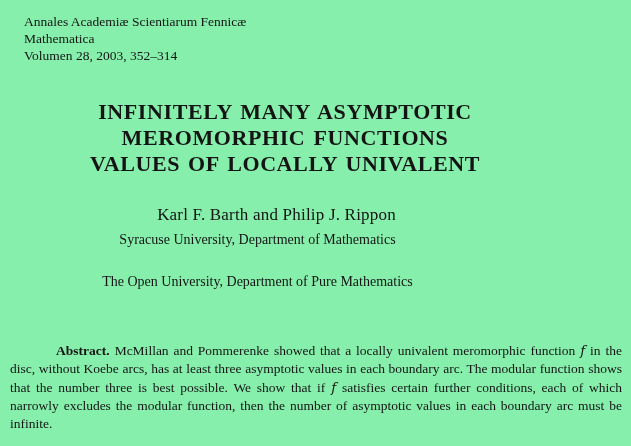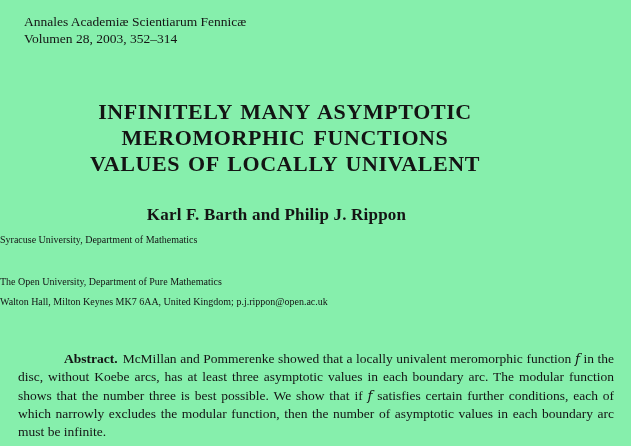--- a/index.html
+++ b/index.html
@@ -42,39 +42,40 @@
     letter-spacing: 0.6px;
     word-spacing: 2px;
   }
   .authors {
     position: absolute;
     top: 204px;
     left: 0;
     width: 553px;
     text-align: center;
     font-size: 17px;
-    font-weight: bold;
+    font-weight: normal;
     line-height: 22px;
     letter-spacing: 0.2px;
   }
   .affiliation {
     position: absolute;
     left: 0;
     width: 515px;
-    font-size: 10px;
+    text-align: center;
+    font-size: 14px;
     line-height: 20px;
   }
   .affiliation-1 { top: 230px; }
   .affiliation-2 { top: 272px; }
   .abstract {
     position: absolute;
     top: 341px;
     left: 10px;
     right: 9px;
-    margin: 8px;
+    margin: 0;
     font-size: 13.5px;
     line-height: 18px;
     text-align: justify;
     text-indent: 46px;
   }
   .abstract-label {
     font-weight: bold;
     margin-right: 5px;
   }
   .math-var {
@@ -82,35 +83,35 @@
     font-family: "DejaVu Serif", "Liberation Serif", serif;
   }
 </style>
 </head>
 <body>
 
 <div class="page">
 
   <header class="journal-header">
     <div>Annales Academiæ Scientiarum Fennicæ</div>
+    <div>Mathematica</div>
     <div>Volumen 28, 2003, 352–314</div>
   </header>
 
   <h1 class="paper-title">
     <span style="display:block">INFINITELY MANY ASYMPTOTIC</span>
     <span style="display:block">MEROMORPHIC FUNCTIONS</span>
     <span style="display:block">VALUES OF LOCALLY UNIVALENT</span>
   </h1>
 
   <div class="authors">Karl F. Barth and Philip J. Rippon</div>
 
   <div class="affiliation affiliation-1">
     <div>Syracuse University, Department of Mathematics</div>
   </div>
 
   <div class="affiliation affiliation-2">
     <div>The Open University, Department of Pure Mathematics</div>
-    <div>Walton Hall, Milton Keynes MK7 6AA, United Kingdom; p.j.rippon@open.ac.uk</div>
   </div>
 
   <p class="abstract"><span class="abstract-label">Abstract.</span><span>McMillan and Pommerenke showed that a locally univalent meromorphic function </span><span class="math-var">f</span><span> in the disc, without Koebe arcs, has at least three asymptotic values in each boundary arc. The modular function shows that the number three is best possible. We show that if </span><span class="math-var">f</span><span> satisfies certain further conditions, each of which narrowly excludes the modular function, then the number of asymptotic values in each boundary arc must be infinite.</span></p>
 
 </div>
 
 </body></html>

